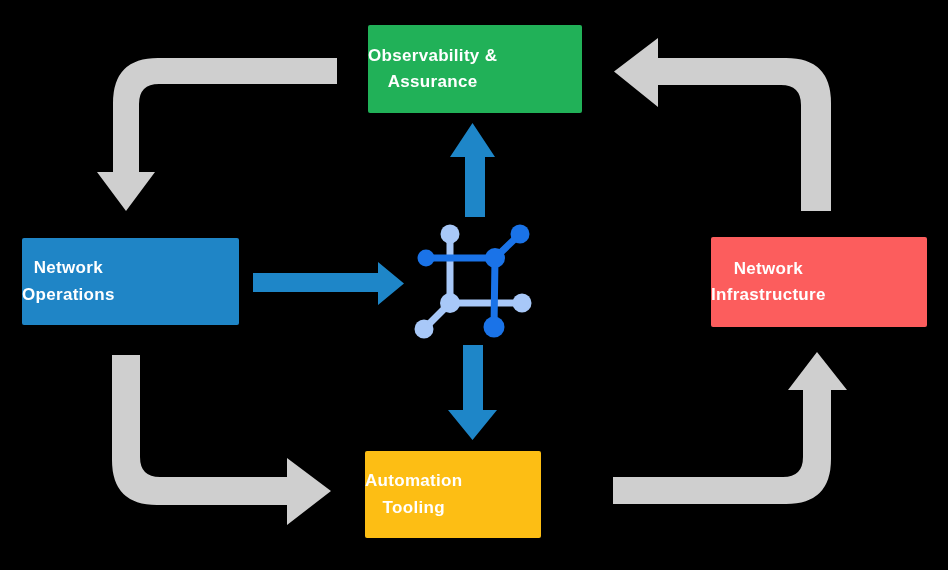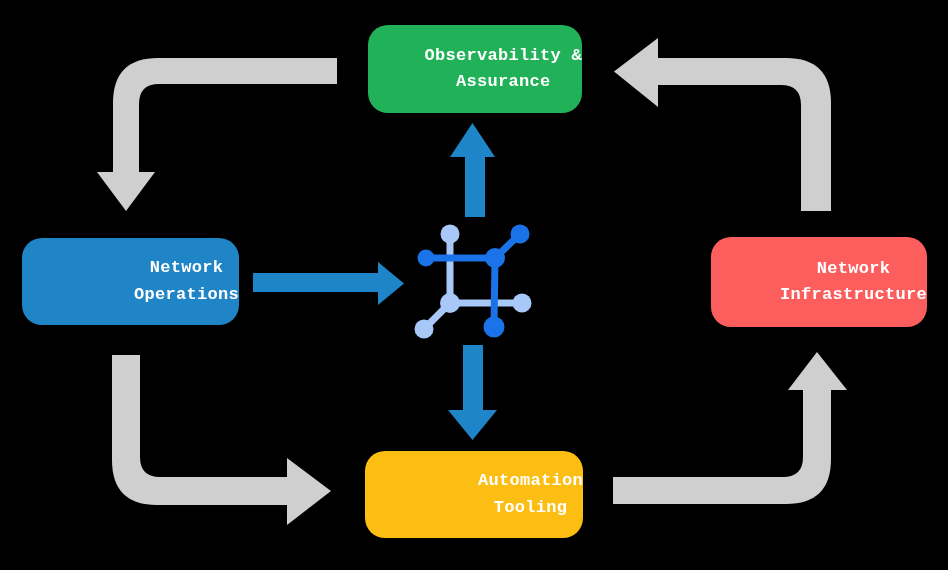--- a/index.html
+++ b/index.html
@@ -18,26 +18,25 @@
   .layer {
     position: absolute;
     left: 0;
     top: 0;
     width: 948px;
     height: 570px;
     display: block;
   }
   .node {
     position: absolute;
-    border-radius: 20px;
+    border-radius: 2px;
     display: flex;
     align-items: center;
-    justify-content: flex-end;
+    justify-content: flex-start;
     text-align: center;
-    font-family: Liberation Mono, monospace;
   }
   .node-label {
     color: #ffffff;
     font-size: 17px;
     font-weight: 700;
     line-height: 1.55;
     letter-spacing: 0.3px;
     white-space: pre-line;
   }
   .icon-stroke {
@@ -99,18 +98,18 @@
   <div class="node" style="left: 22px; top: 238px; width: 217px; height: 87px; background: rgb(31, 133, 198);">
     <span class="node-label">Network
 Operations</span>
   </div>
 
   <div class="node" style="left: 711px; top: 237px; width: 216px; height: 90px; background: rgb(252, 93, 93);">
     <span class="node-label">Network
 Infrastructure</span>
   </div>
 
-  <div class="node" style="left: 365px; top: 451px; width: 218px; height: 87px; background: rgb(253, 190, 20);">
+  <div class="node" style="left: 365px; top: 451px; width: 176px; height: 87px; background: rgb(253, 190, 20);">
     <span class="node-label">Automation
 Tooling</span>
   </div>
 
 </div>
 
 </body></html>

